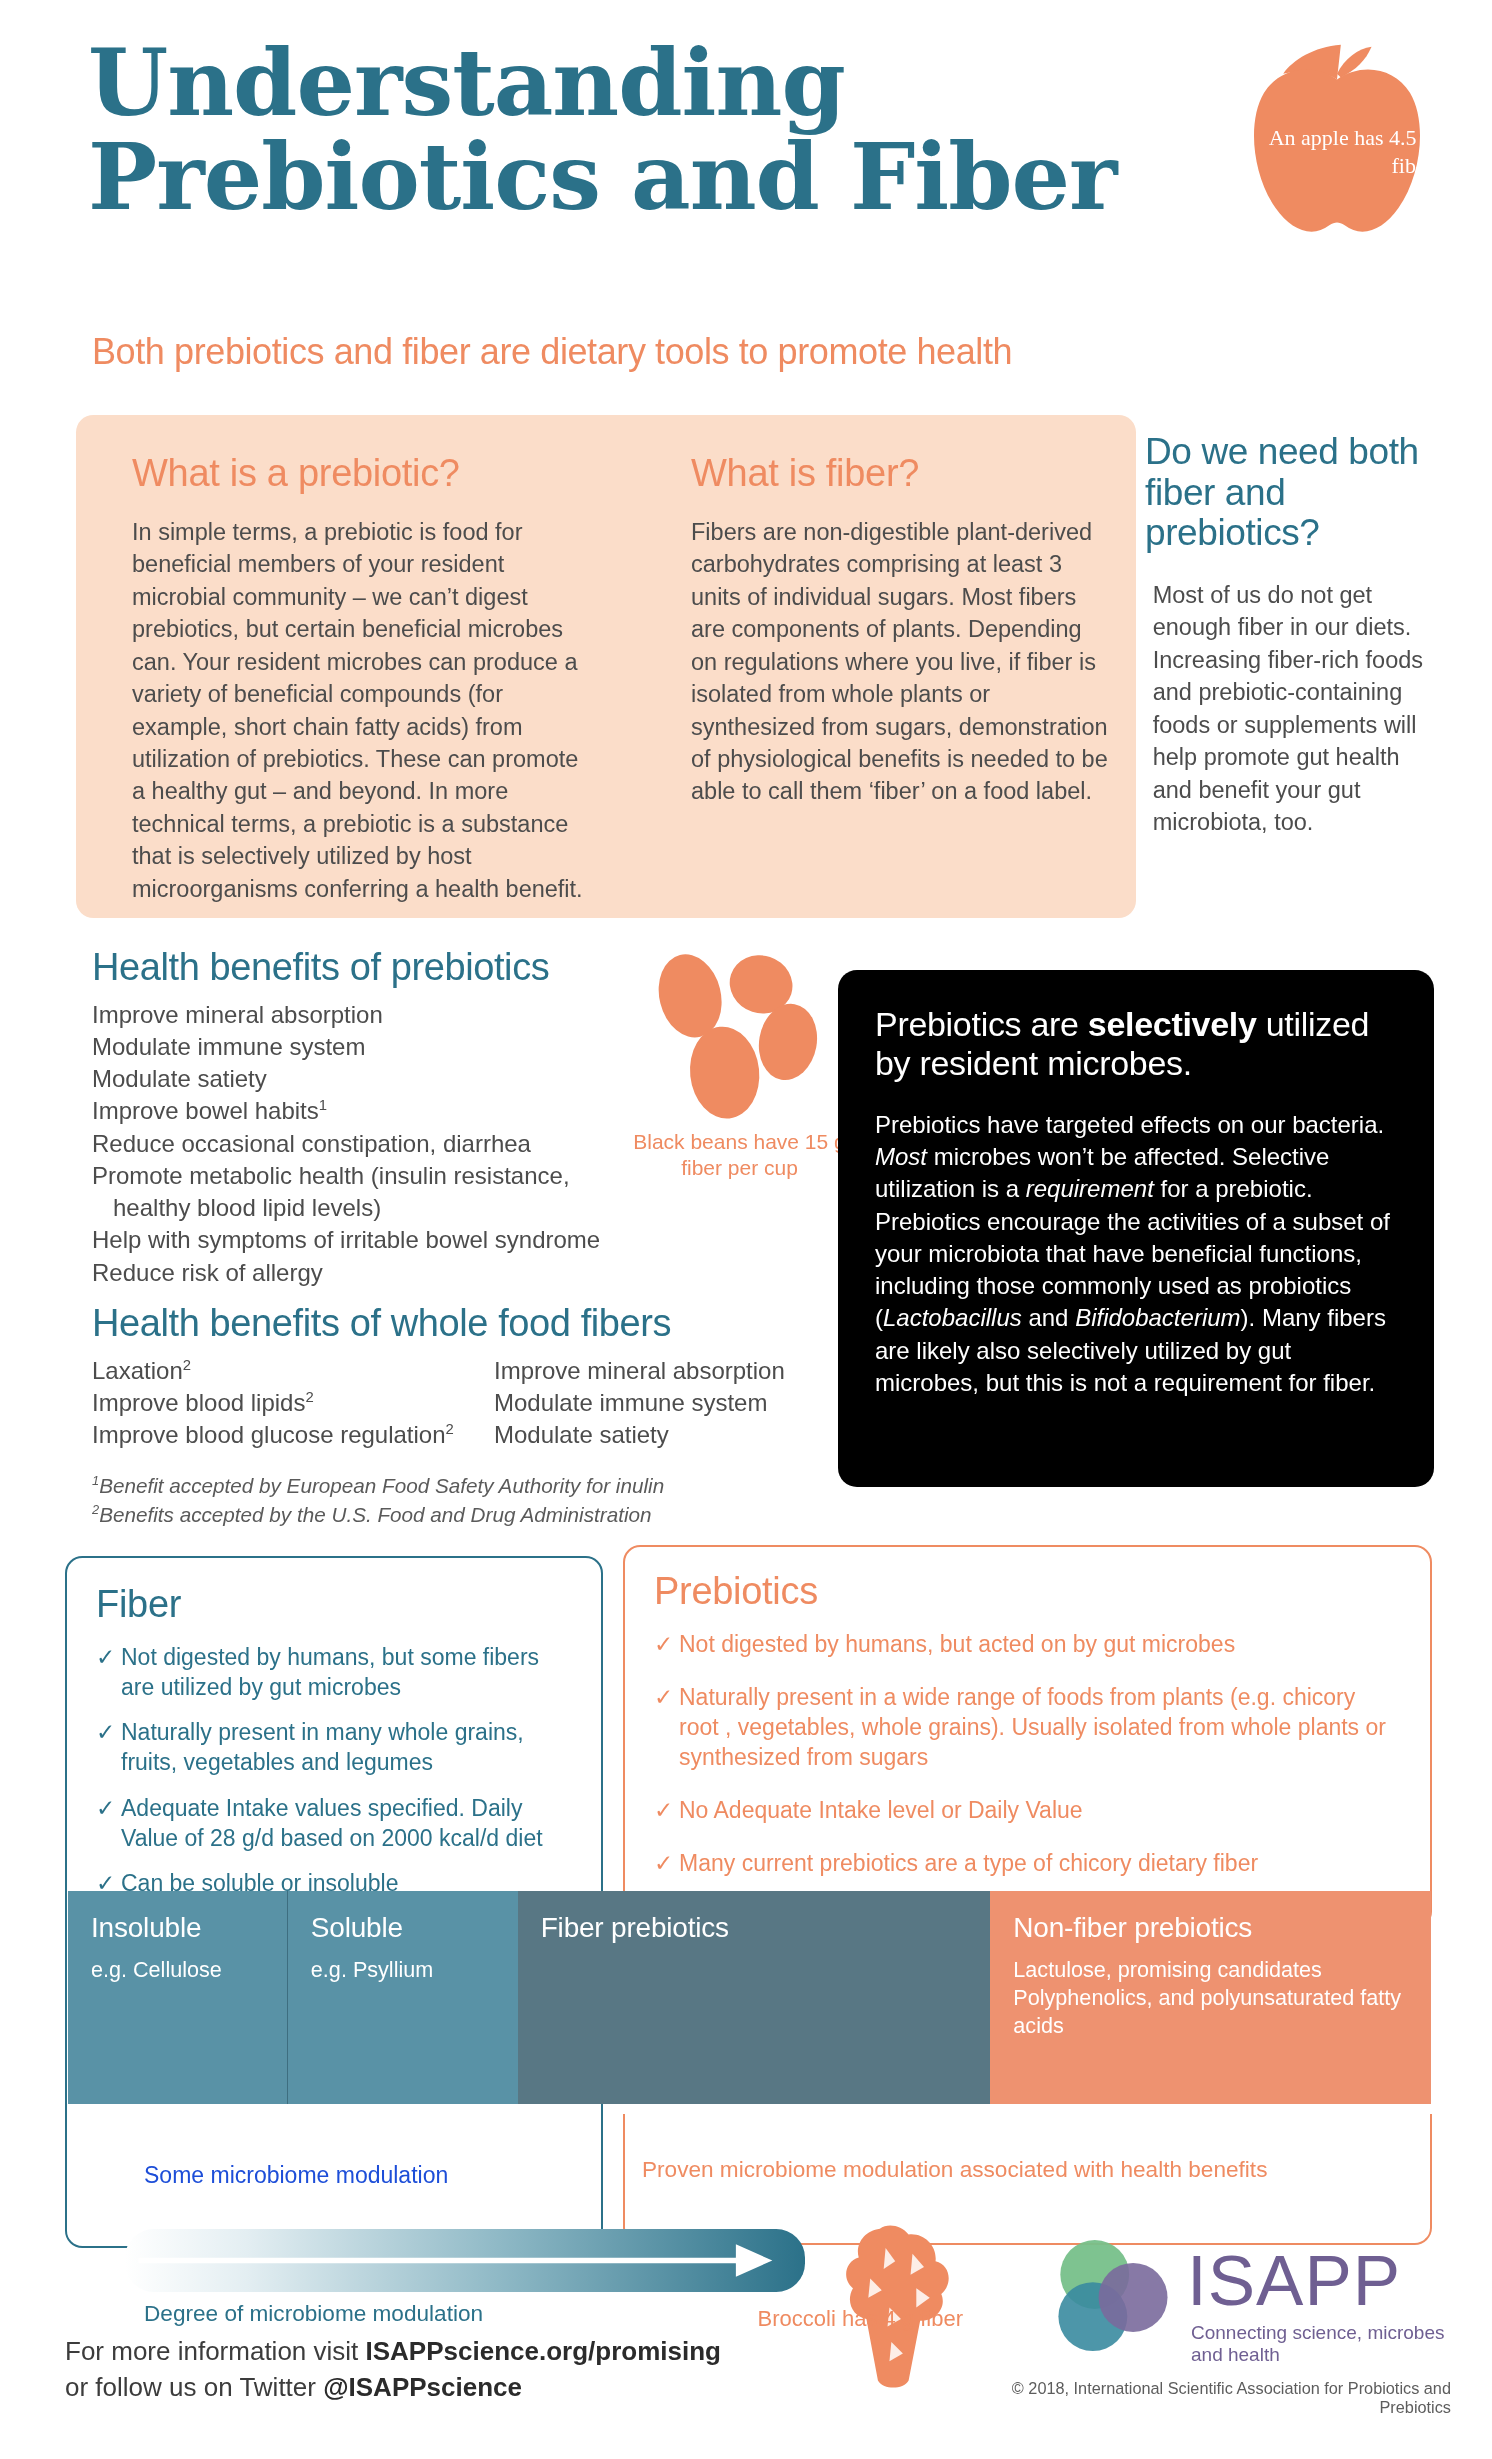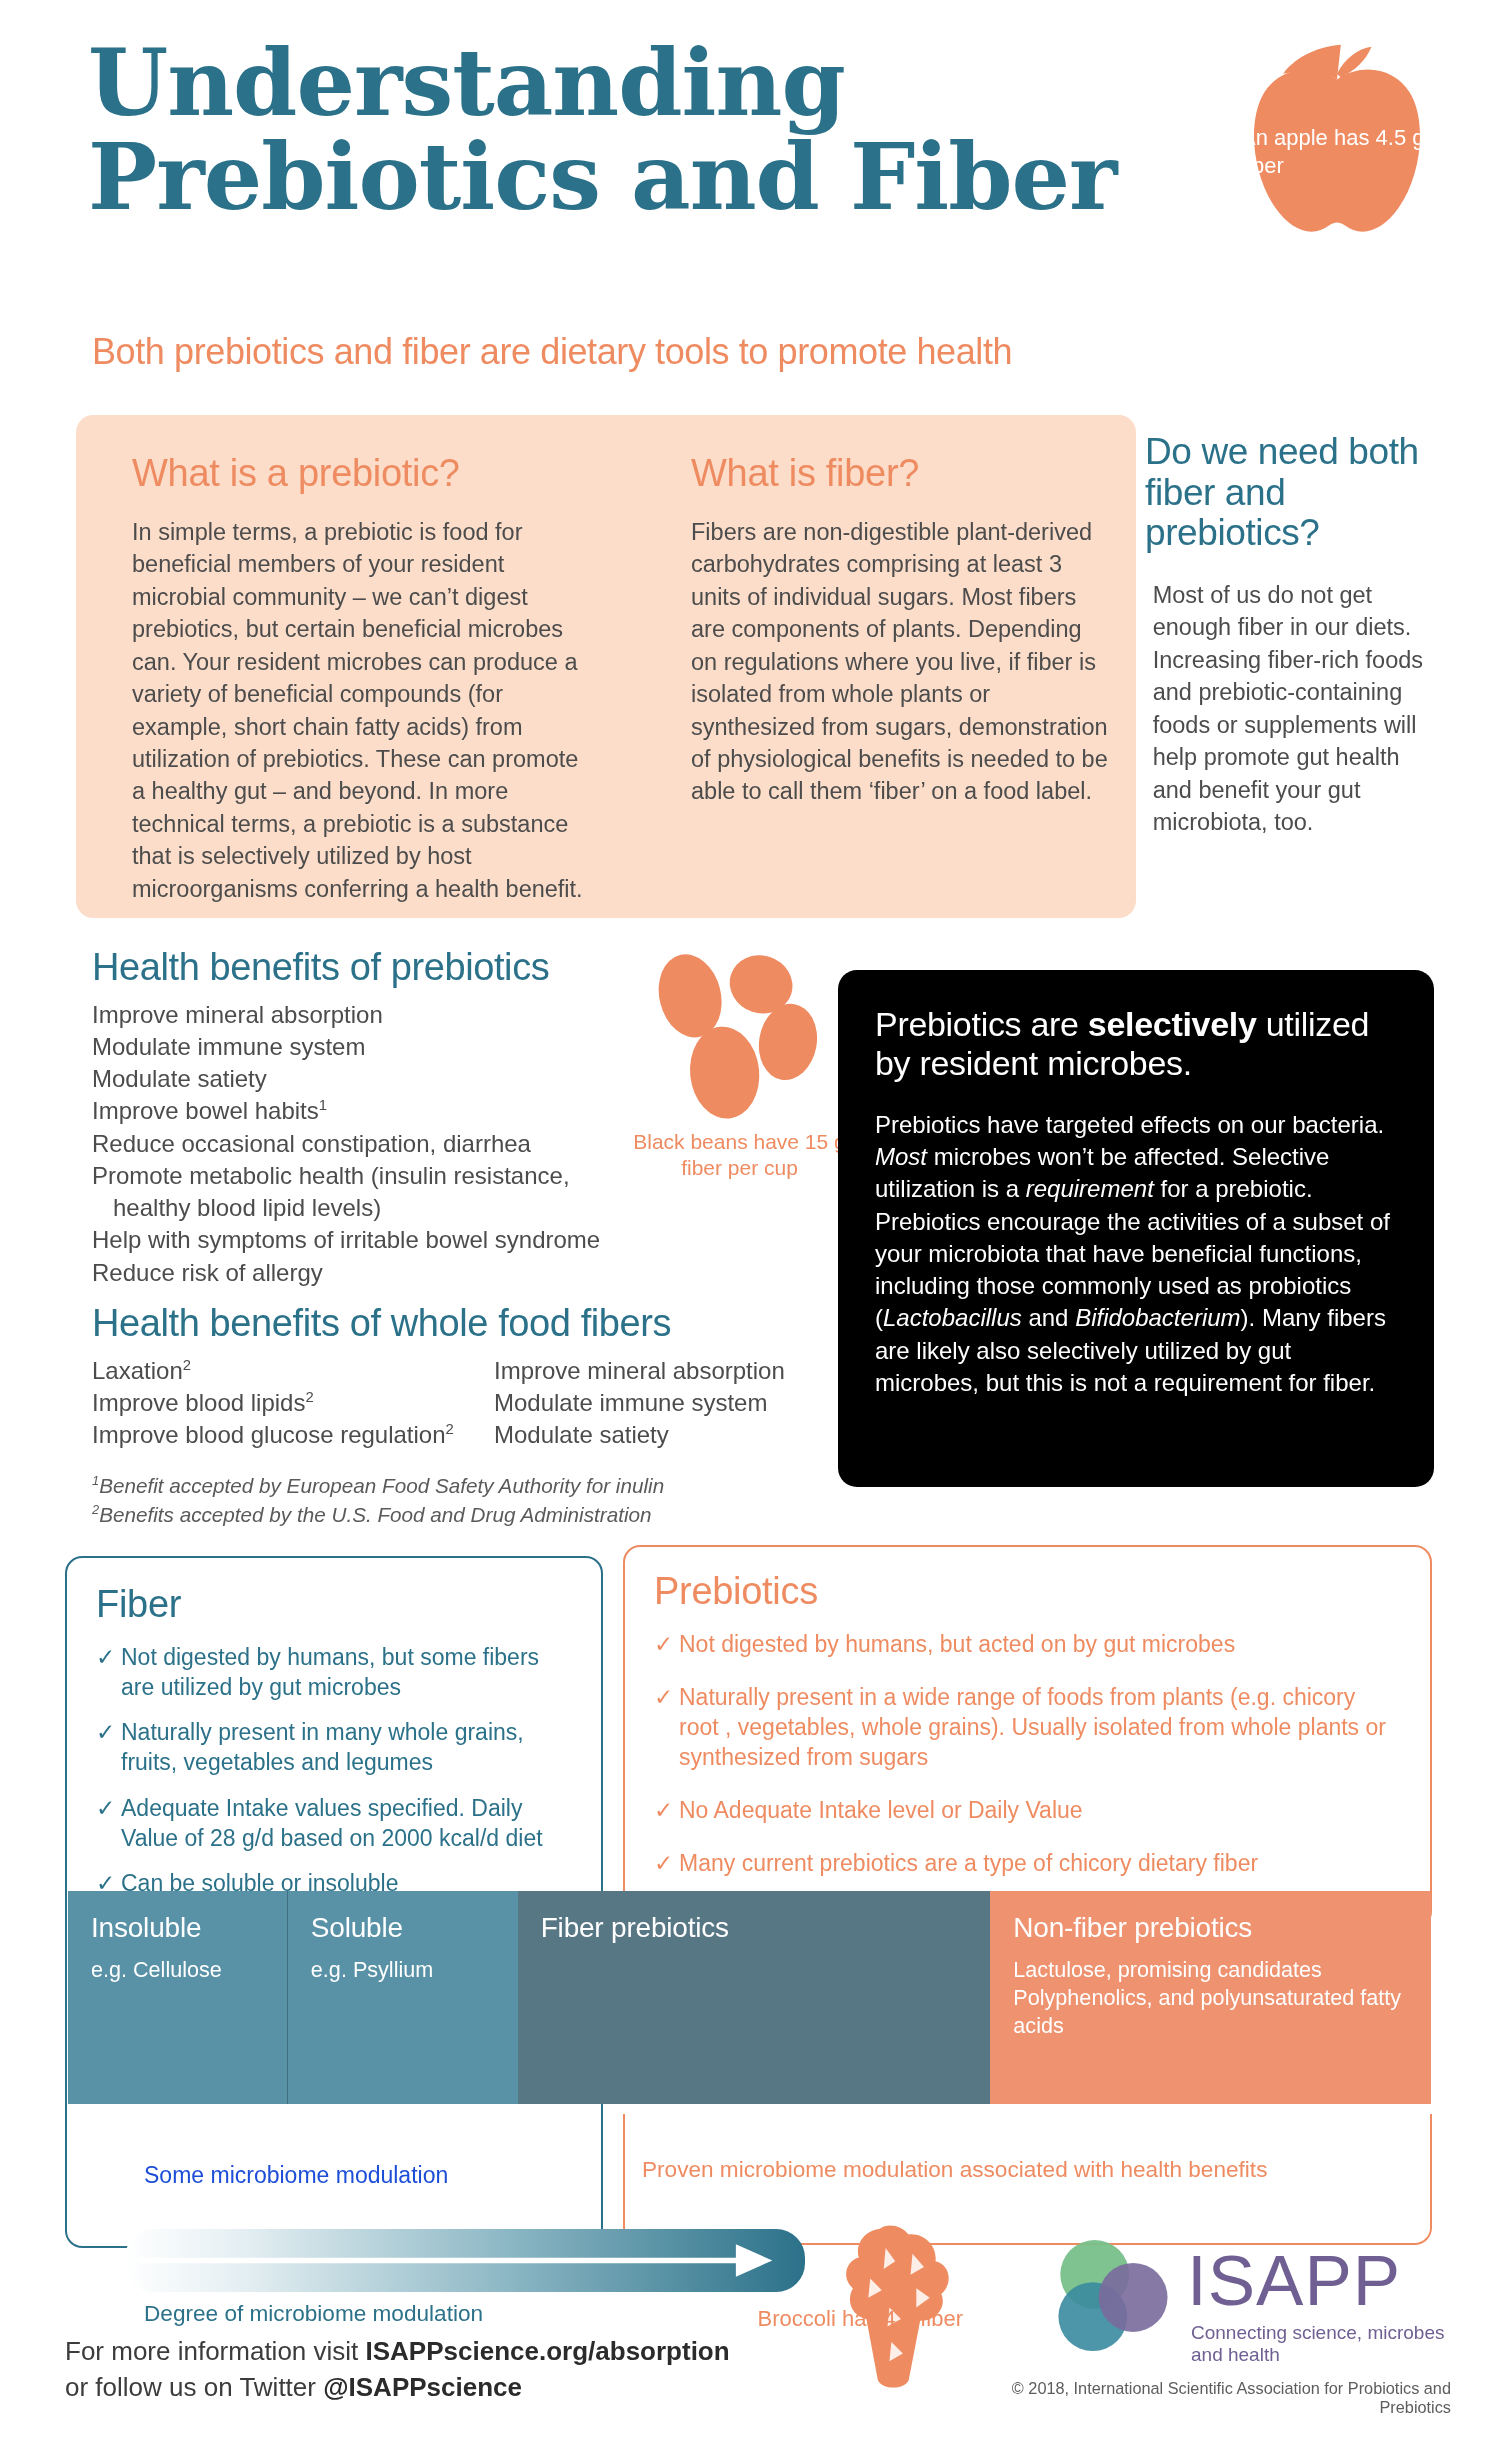--- a/index.html
+++ b/index.html
@@ -26,21 +26,21 @@
     position: absolute; left: 92px; top: 331px;
     font-size: 36px; color: #ef8b61; letter-spacing: -0.4px;
     white-space: nowrap;
   }
 
   
   .apple-badge { position: absolute; left: 1241px; top: 33px; width: 192px; height: 208px; }
   .apple-svg { position: absolute; left: 0; top: 0; }
   .apple-text {
     position: absolute; left: 0; top: 91px; width: 192px;
-    text-align: left; color: #ffffff; font-size: 22px; line-height: 1.28;
+    text-align: right; color: #ffffff; font-size: 22px; line-height: 1.28; font-family: Liberation Serif, serif;
   }
 
   
   .pink-panel {
     position: absolute; left: 40px; top: 415px; width: 1060px; height: 503px;
     background: #fbddc9; border-radius: 17.3px; margin-left: 36px;
   }
   .col-head {
     font-size: 38px; color: #ef8b61; letter-spacing: -0.3px; margin-bottom: 21px;
   }
@@ -337,21 +337,21 @@
     <path d="M60 30 L70 44 L58 52 Z" fill="#ffffff" opacity="0.85"></path>
     <path d="M88 36 L100 50 L86 58 Z" fill="#ffffff" opacity="0.85"></path>
     <path d="M44 62 L56 74 L42 82 Z" fill="#ffffff" opacity="0.85"></path>
     <path d="M92 72 L106 82 L92 92 Z" fill="#ffffff" opacity="0.85"></path>
     <path d="M64 92 L76 104 L62 112 Z" fill="#ffffff" opacity="0.85"></path>
     <path d="M66 128 L78 140 L64 148 Z" fill="#ffffff" opacity="0.85"></path>
   </svg>
   <div class="broccoli-caption">Broccoli has 4 g fiber</div>
 
   <div class="footer">
-    <div><span>For more  information visit </span><b>ISAPPscience.org/absorption</b></div>
+    <div><span>For more  information visit </span><b>ISAPPscience.org/promising</b></div>
     <div><span>or follow us on Twitter </span><b>@ISAPPscience</b></div>
   </div>
 
   <div class="logo">
     <svg class="logo-rings" width="134" height="117" viewBox="0 0 140 122">
       <circle cx="52" cy="38" r="36" fill="#77c08a" opacity="0.95"></circle>
       <circle cx="50" cy="82" r="36" fill="#3a8ba0" opacity="0.9"></circle>
       <circle cx="92" cy="62" r="36" fill="#7a6a9c" opacity="0.9"></circle>
     </svg>
     <div class="logo-word">ISAPP</div>

